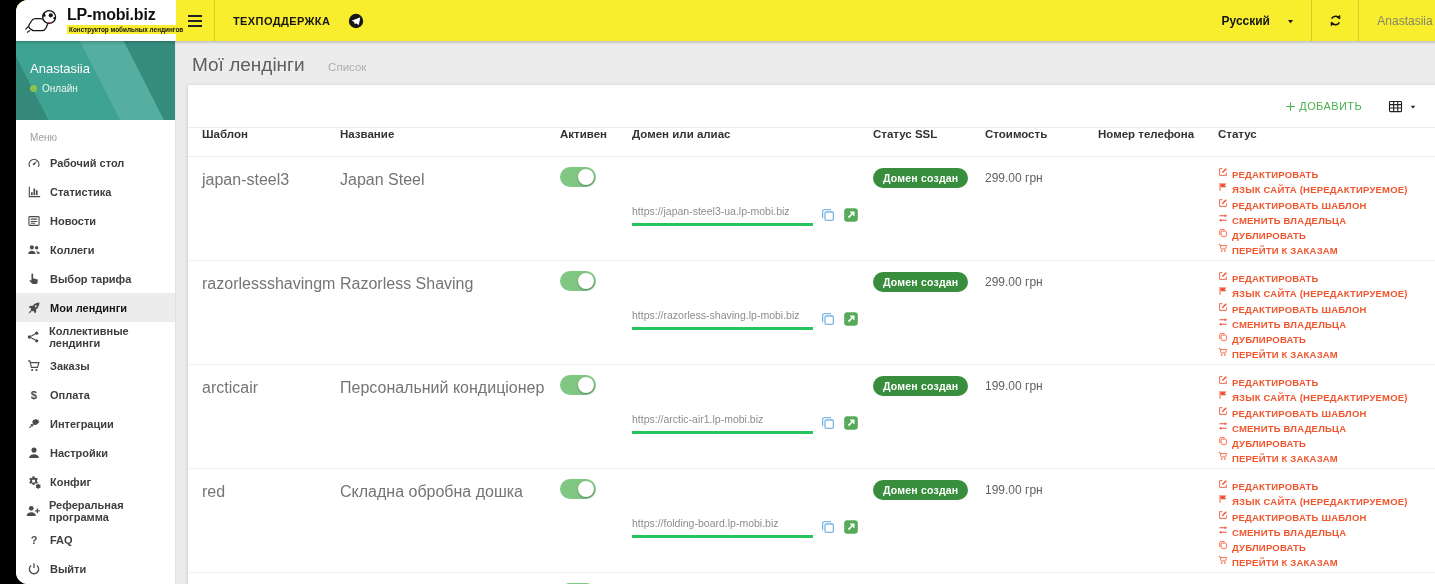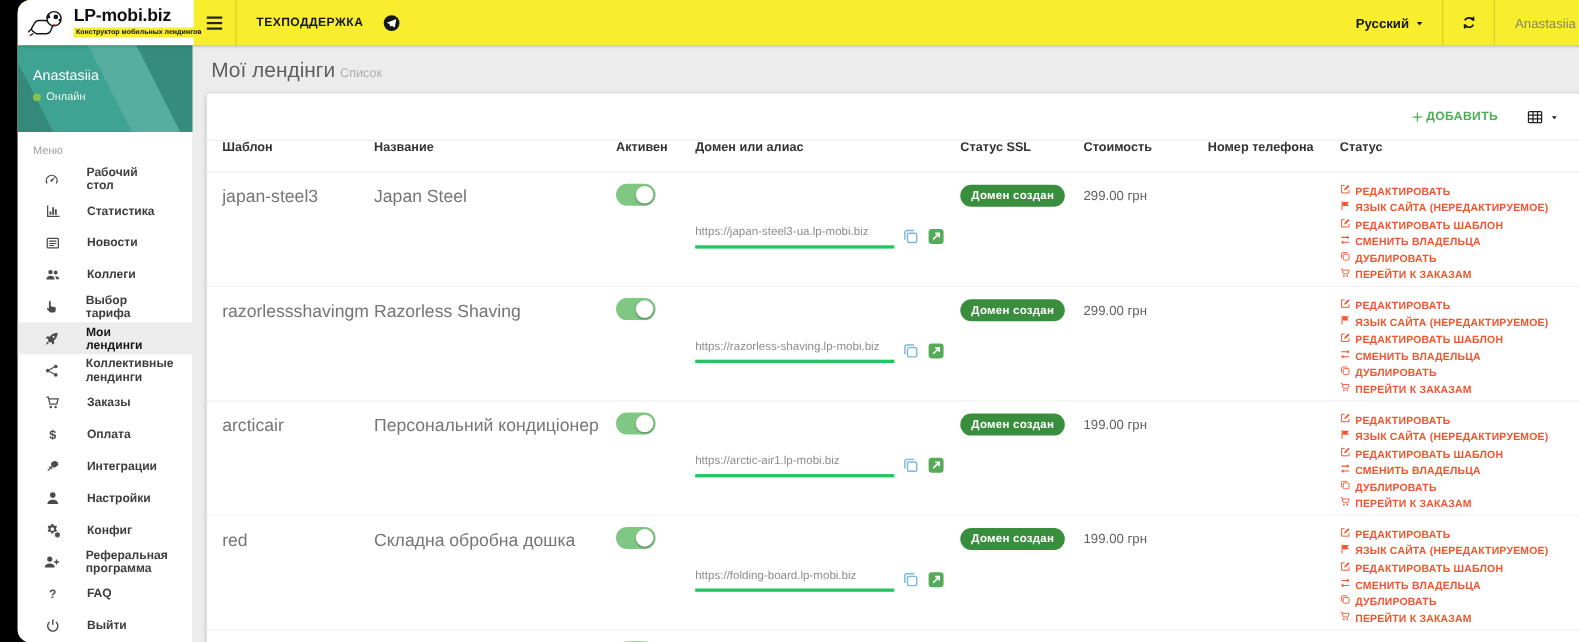--- a/index.html
+++ b/index.html
@@ -13,51 +13,51 @@
   .logo-box{width:160px;background:#fff;display:flex;align-items:center;gap:5px;padding:0 6px 0 9px;box-sizing:border-box;}
   .logo-dog svg{width:37px;height:28px;display:block;}
   .logo-title{font-size:16px;font-weight:800;color:#101010;line-height:1;letter-spacing:-.2px;}
   .logo-sub{font-size:6.4px;font-weight:700;color:#101010;background:#f8ee2e;padding:1px 2px;margin-top:2px;white-space:nowrap;}
   .vdiv{width:1px;background:rgba(0,0,0,.14);}
   .hamburger{width:38px;display:flex;flex-direction:column;align-items:center;justify-content:center;gap:3px;}
   .hb{width:14px;height:2px;background:#222;display:block;}
   .support{display:flex;align-items:center;gap:18px;padding:0 18px;font-size:11px;font-weight:700;color:#161616;letter-spacing:.4px;}
   .tg svg{width:16px;height:16px;display:block;}
   .tb-right{margin-left:auto;display:flex;align-items:stretch;}
-  .lang{display:flex;align-items:center;gap:5px;padding:0 16px;font-size:12px;font-weight:700;color:#161616;}
+  .lang{display:flex;align-items:center;gap:16px;padding:0 16px;font-size:12px;font-weight:700;color:#161616;}
   .caret svg{width:9px;height:9px;display:block;margin-top:2px;}
   .refresh{width:46px;display:flex;align-items:center;justify-content:center;color:#161616;}
   .refresh svg{width:15px;height:15px;display:block;}
   .tb-user{width:92px;display:flex;align-items:center;justify-content:center;font-size:12px;color:#85856a;}
 
   
   .sidebar{position:absolute;top:41px;left:0;width:160px;bottom:0;background:#fff;border-right:1px solid #e2e2e2;z-index:4;box-sizing:border-box;}
   .user-panel{height:79px;box-sizing:border-box;padding:12px 14px;color:#fff;position:relative;
     background:
       linear-gradient(63deg, rgba(0,0,0,.16) 0 16%, rgba(0,0,0,0) 16.5%),
       linear-gradient(63deg, rgba(0,0,0,0) 0 52%, rgba(255,255,255,.12) 52.5% 74%, rgba(0,0,0,.14) 74.5%),
       #3ea392;}
   .user-name{font-size:13px;margin-top:8px;}
   .user-status{font-size:10px;margin-top:7px;display:flex;align-items:center;gap:5px;color:#eef7ee;}
   .dot{width:7px;height:7px;border-radius:50%;background:#8bc34a;display:inline-block;}
   .menu-label{font-size:10px;color:#9e9e9e;padding:12px 14px 5px;}
   .menu{display:flex;flex-direction:column;}
-  .menu-item{height:29px;display:flex;align-items:center;gap:24px;padding:0 24px;font-size:11px;font-weight:700;color:#3d3d3d;text-decoration:none;}
+  .menu-item{height:29px;display:flex;align-items:center;gap:9px;padding:0 10px;font-size:11px;font-weight:700;color:#3d3d3d;text-decoration:none;}
   .menu-item.active{background:#ececec;color:#151515;}
   .mi-ic{width:15px;display:flex;justify-content:center;color:#4b4b4b;}
   .mi-ic svg{width:14px;height:14px;display:block;}
 
   
   .content{position:absolute;left:160px;top:41px;right:0;bottom:0;background:#ececec;overflow:hidden;}
   .page-head{padding:13px 16px 9px;}
   .page-title{font-size:19px;color:#5f5f5f;}
-  .page-sub{font-size:11.5px;color:#adadad;margin-left:0;}
+  .page-sub{font-size:11.5px;color:#adadad;margin-left:19px;}
   .card{margin:0 12px;background:#fff;border-radius:2px 2px 0 0;box-shadow:0 1px 4px rgba(0,0,0,.18);height:600px;overflow:hidden;}
   .card-toolbar{height:42px;display:flex;align-items:center;justify-content:flex-end;gap:26px;padding-right:22px;}
-  .add-btn{display:flex;align-items:center;gap:3px;color:#4caf50;font-size:11px;font-weight:700;letter-spacing:.4px;}
+  .add-btn{display:flex;align-items:center;gap:3px;color:#4caf50;font-size:11px;font-weight:400;letter-spacing:.4px;}
   .add-btn svg{width:11px;height:11px;display:block;}
   .grid-dd{display:flex;align-items:center;gap:6px;color:#222;}
   .grid-dd .gi svg{width:15px;height:15px;display:block;}
   .caret2 svg{width:8px;height:8px;display:block;margin-top:2px;}
 
   
   .thead,.trow{display:grid;grid-template-columns:138px 220px 72px 241px 112px 113px 120px 1fr;}
   .cell{padding-left:14px;box-sizing:border-box;align-self:stretch;}
   .thead{height:28px;align-items:center;border-top:1px solid #ececec;border-bottom:1px solid #ececec;}
   .th{font-size:11.5px;font-weight:700;color:#333;}

